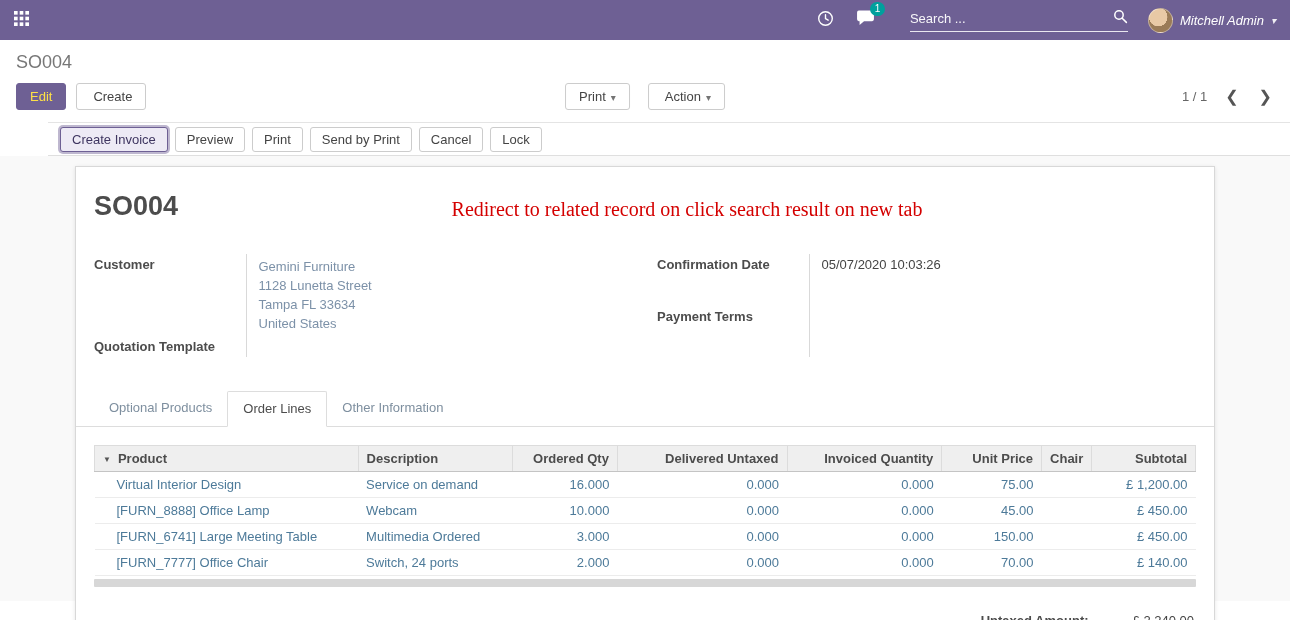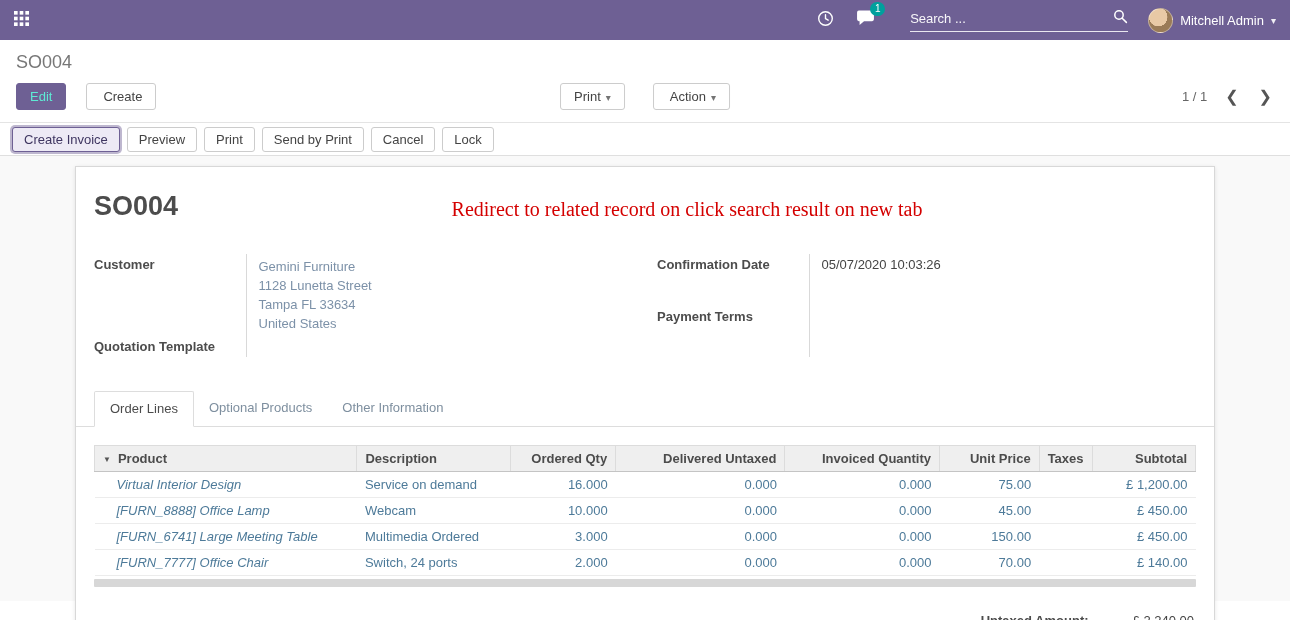--- a/index.html
+++ b/index.html
@@ -24,55 +24,56 @@
   }
   .search-box {
     display:flex; align-items:center; width:218px; margin:0 20px 0 24px;
     border-bottom:1px solid rgba(255,255,255,.85); padding-bottom:2px;
   }
   .search-box input {
     flex:1; background:transparent; border:none; outline:none;
     color:#fff; font-size:13px; padding:3px 0;
   }
   .search-box input::placeholder { color:rgba(255,255,255,.95); }
-  .user-menu { display:flex; align-items:center; gap:7px; cursor:pointer; }
+  .user-menu { display:flex; align-items:center; gap:7px; cursor:pointer;font-style:italic; }
   .avatar {
     width:25px; height:25px; border-radius:50%;
     background:radial-gradient(circle at 40% 35%, #e8c9a5 0 45%, #9a7b57 46% 100%);
     border:1px solid rgba(255,255,255,.4);
   }
   .user-name { font-size:13px; }
   .caret { font-size:10px; opacity:.9; }
 
   
   .breadcrumb-row { padding:12px 16px 2px; }
   .breadcrumb { font-size:18px; color:#777; }
 
   
   .control-panel { position:relative; display:flex; align-items:center; padding:8px 16px 12px; }
   .btn {
     font-size:13px; padding:5px 13px; border-radius:3px;
     border:1px solid #ccc; background:#fff; color:#444; cursor:pointer;
     font-family:"Liberation Sans", sans-serif;
   }
-  .btn + .btn { margin-left:20px;padding-left:16px; }
-  .btn-primary { background:#6e6094; border-color:#6e6094; color:#5eead4; }
+  .btn + .btn { margin-left:10px;padding-left:16px; }
+  .btn-primary { background:#6e6094; border-color:#6e6094; color:#fde047; }
   .center-group {
     position:absolute; left:50%; transform:translateX(-50%);
     display:flex; gap:8px;
   }
   .btn .caret { color:#666; margin-left:5px; font-size:10px; }
   .pager { margin-left:auto; display:flex; align-items:center; gap:16px; font-size:13px; color:#666; }
   .pager-nav { font-size:16px; color:#555; cursor:pointer; padding:0 2px; }
 
   
   .statusbar {
     display:flex; align-items:center; height:34px;
     background:#fff; border-top:1px solid #e4e4e4; border-bottom:1px solid #dfdfdf;
     padding-left:12px;
+    margin-left:48px;
   }
   .sb-btn {
     font-size:13px; padding:4px 11px; border-radius:3px;
     border:1px solid #ccc; background:#fff; color:#444; cursor:pointer;
     margin-right:7px; font-family:"Liberation Sans", sans-serif;
   }
   .sb-btn.highlight {
     background:#edeaf5; border:1px solid #6e6094; color:#3e3560;
     box-shadow:0 0 0 2px rgba(110,96,148,.45);
   }
@@ -125,21 +126,21 @@
 
   
   table.olines { width:100%; border-collapse:collapse; font-size:13px; margin-top:18px; }
   .olines th {
     background:#efefef; border:1px solid #dcdcdc; border-bottom:1px solid #c4c4c4;
     font-weight:bold; color:#4c4c4c; padding:5px 8px; text-align:left; cursor:pointer;
     white-space:nowrap;
   }
   .olines th.num, .olines td.num { text-align:right; }
   .olines td { padding:5px 8px; border-bottom:1px solid #ececec; color:#4d7a99; }
-  .olines td.product { padding-left:22px; cursor:pointer;font-style:italic; }
+  .olines td.product { padding-left:22px; cursor:pointer; }
   .sort-caret { font-size:8px; color:#555; margin-right:7px; vertical-align:1px; }
 
   .hscrollbar { height:8px; background:#d7d7d7; margin-top:3px; border-radius:1px; cursor:pointer; }
 
   .totals { display:flex; justify-content:flex-end; align-items:center; gap:44px; margin-top:26px; font-size:13px; padding-right:2px; }
   .totals .tlabel { font-weight:bold; color:#4c4c4c; }
   .totals .tvalue { color:#444; }
 </style>
 </head>
 <body>
@@ -261,22 +262,22 @@
         </tr>
         <tr>
           <td class="flabel">Payment Terms</td>
           <td class="fvalue"></td>
         </tr>
       </tbody>
         </table>
     </div>
 
     <div class="tabs">
+      <span class="tab">Optional Products</span>
       <span class="tab active">Order Lines</span>
-      <span class="tab">Optional Products</span>
       <span class="tab">Other Information</span>
     </div>
 
     <table class="olines">
       <colgroup>
         <col style="width:265px">
           <col style="width:155px">
           <col style="width:105px">
           <col style="width:170px">
         <col style="width:155px">
@@ -285,21 +286,21 @@
           <col style="width:104px">
       </colgroup>
       <thead>
         <tr>
           <th><span class="sort-caret">▼</span><span>Product</span></th>
           <th>Description</th>
           <th class="num">Ordered Qty</th>
           <th class="num">Delivered Untaxed</th>
           <th class="num">Invoiced Quantity</th>
           <th class="num">Unit Price</th>
-          <th>Taxes</th>
+          <th>Chair</th>
           <th class="num">Subtotal</th>
         </tr>
       </thead>
       <tbody>
         <tr>
           <td class="product">Virtual Interior Design</td>
           <td>Service on demand</td>
           <td class="num">16.000</td>
           <td class="num">0.000</td>
           <td class="num">0.000</td>

